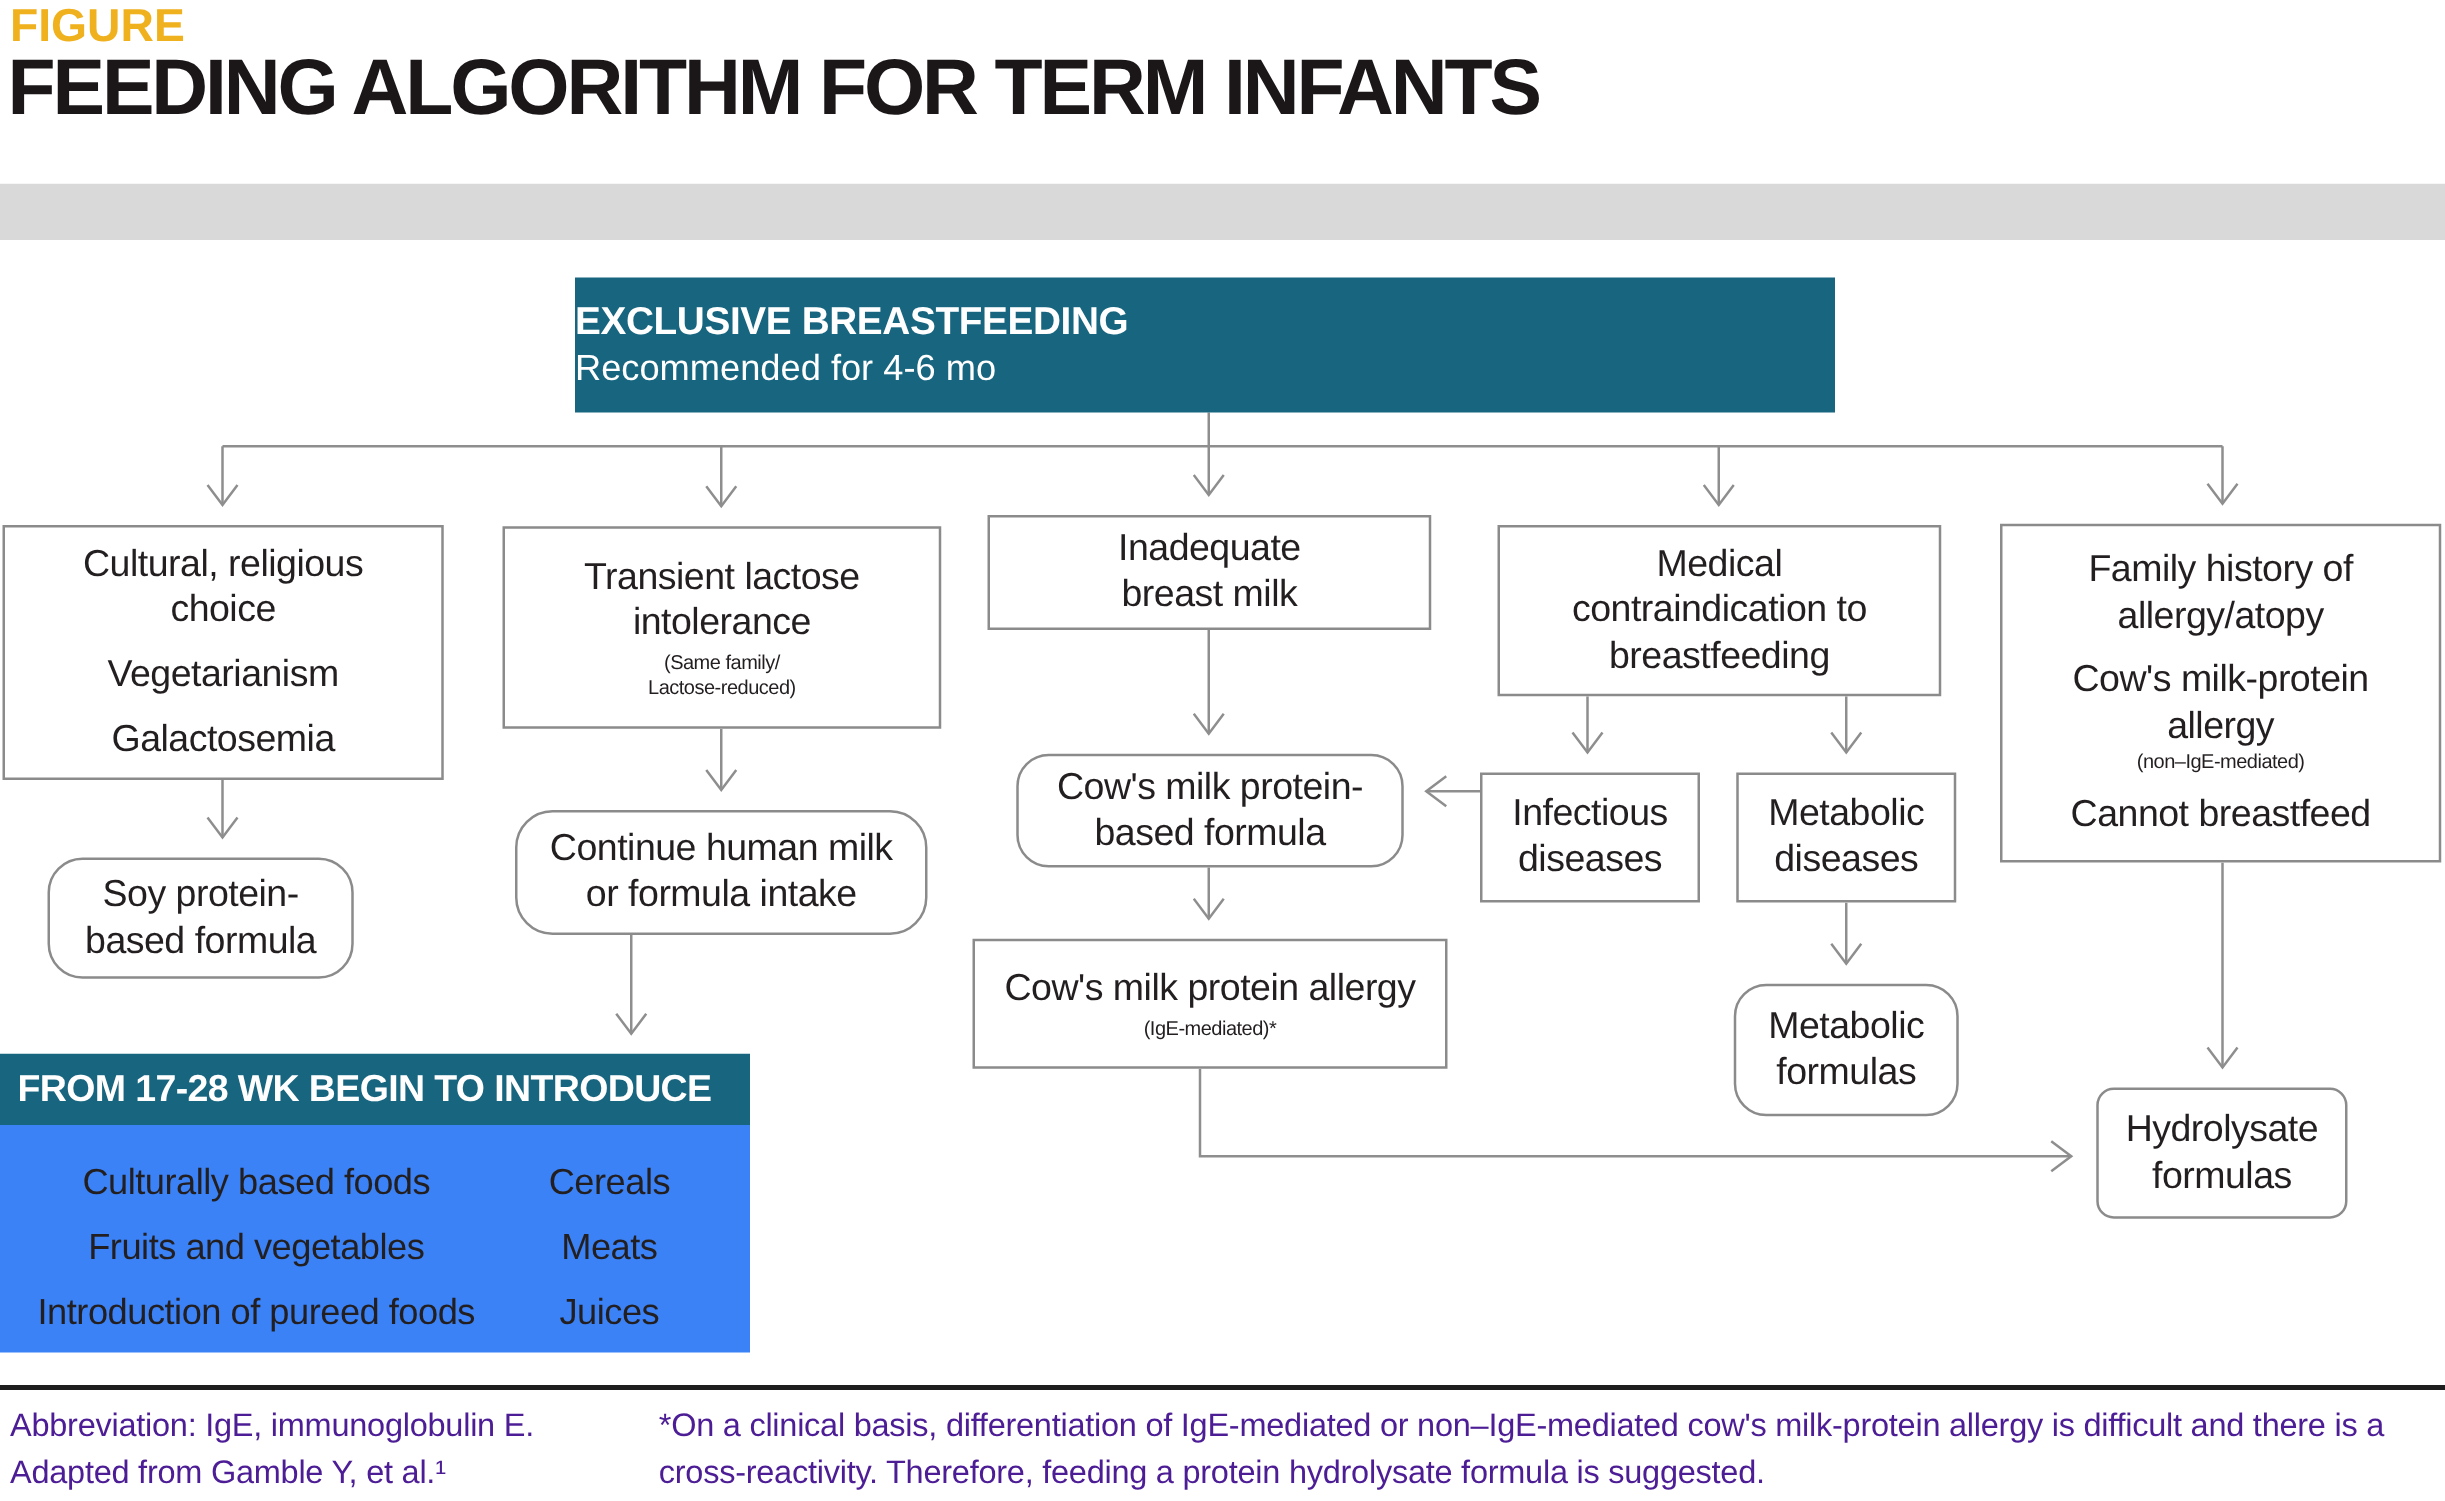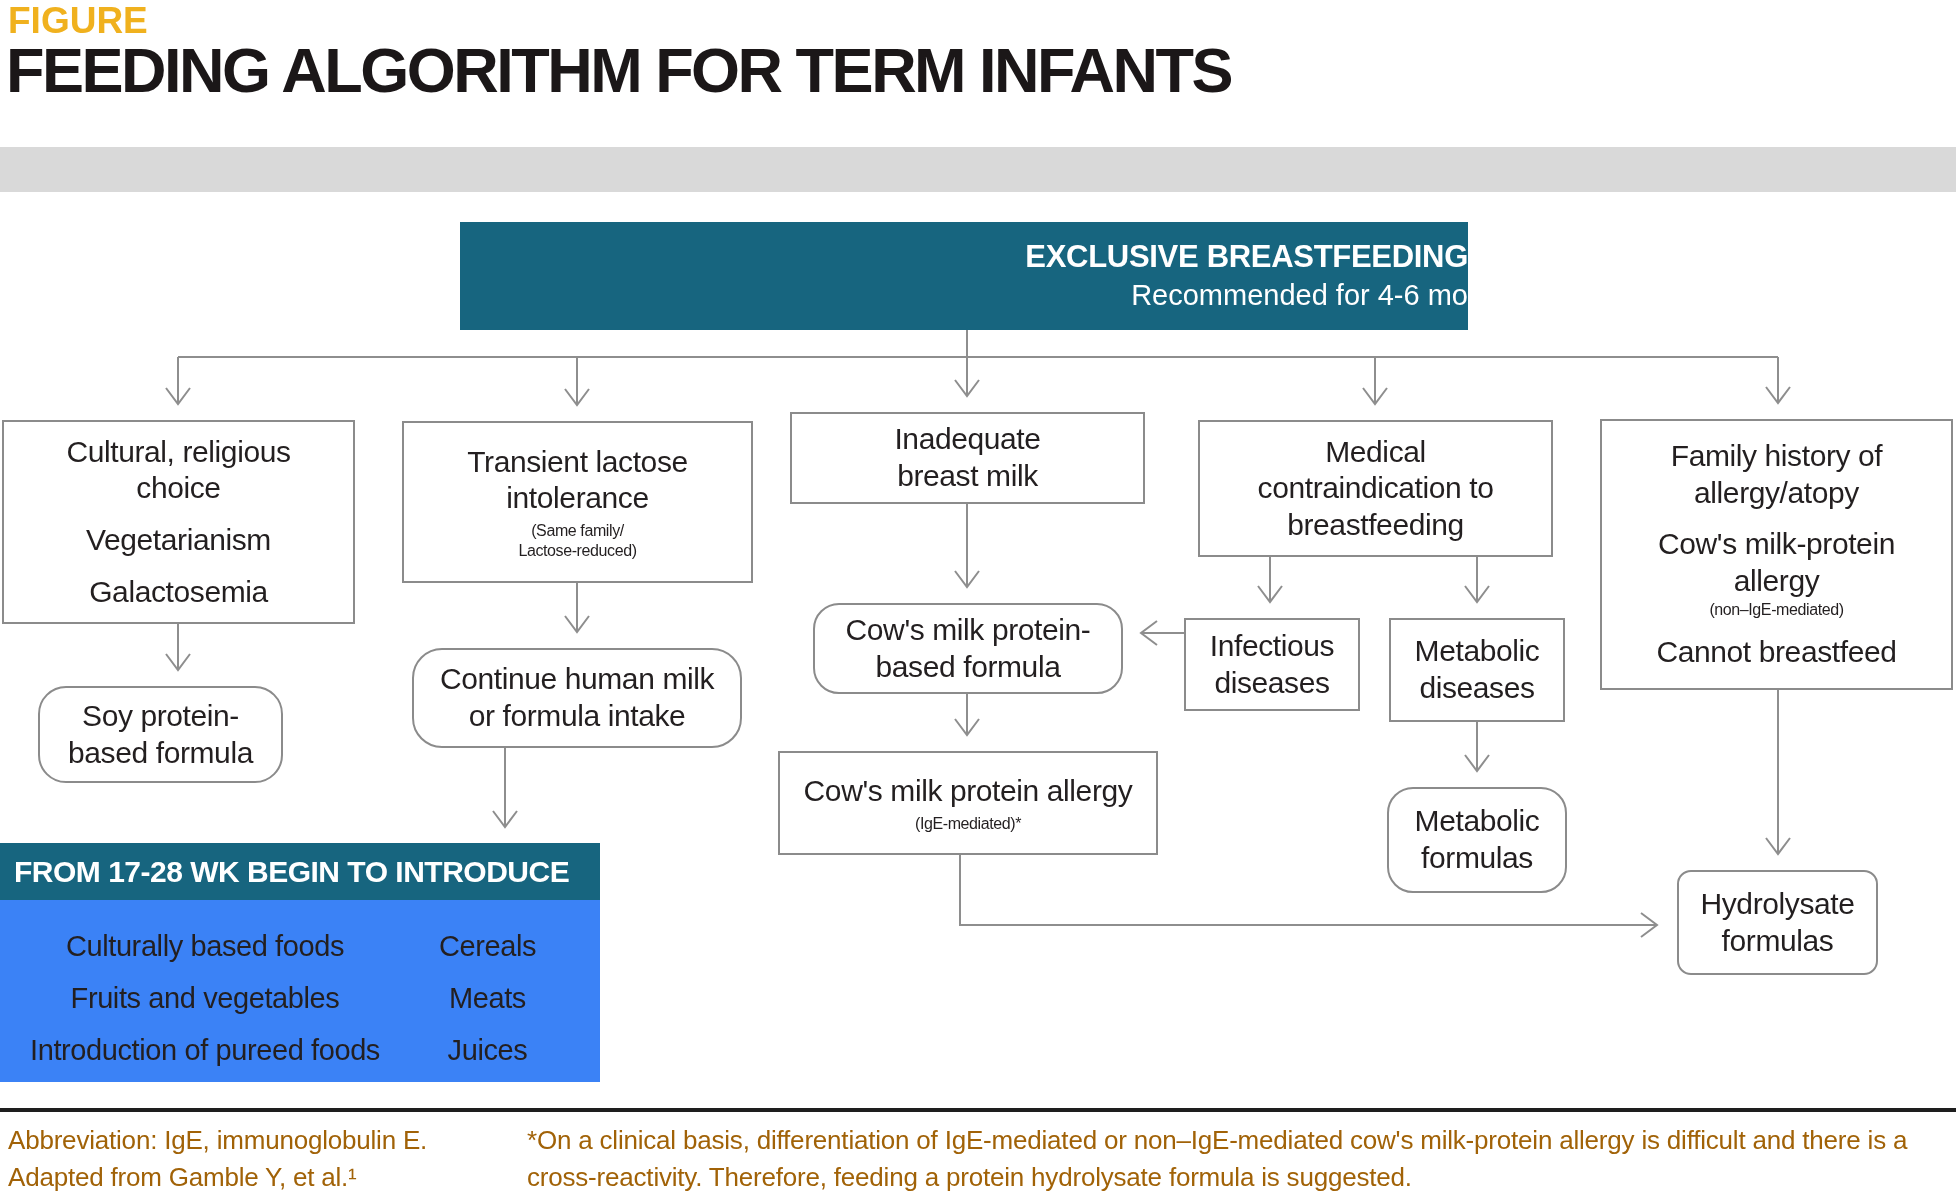--- a/index.html
+++ b/index.html
@@ -9,21 +9,21 @@
   .kicker{position:absolute;left:8px;top:0px;font-size:37px;font-weight:bold;
           letter-spacing:0px;color:#f0b11e;}
   .big-title{position:absolute;left:6px;top:34px;font-size:63px;font-weight:bold;
           letter-spacing:-2.5px;color:#1b1718;}
   .gray-band{position:absolute;left:0;top:147px;width:1956px;height:45px;background:#d9d9d9;}
 
   svg.links{position:absolute;left:0;top:0;width:1956px;height:1201px;}
   .link{stroke:#8e8e8e;stroke-width:2;fill:none;}
 
   .root-box{position:absolute;left:460px;top:222px;width:1008px;height:108px;background:#17657f;
-            color:#ffffff;display:flex;flex-direction:column;align-items:flex-end;justify-content:center;
+            color:#ffffff;display:flex;flex-direction:column;align-items:flex-start;justify-content:center;
             text-align:center;line-height:1.3;}
   .root-box .t{font-size:31px;font-weight:bold;letter-spacing:-0.3px;}
   .root-box .s{font-size:29px;font-weight:normal;}
 
   .node{position:absolute;background:#ffffff;border:2px solid #8b8b8b;box-sizing:border-box;
         display:flex;flex-direction:column;align-items:center;justify-content:center;
         text-align:center;font-size:30px;line-height:1.22;letter-spacing:-0.4px;}
   .node span{display:block;white-space:nowrap;}
   .rounded{border-radius:28px;}
   .small{font-size:16px;}
@@ -31,38 +31,38 @@
   .gap-sm{margin-top:4px;}
 
   .n-cultural{left:2px;top:420px;width:353px;height:204px;}
   .n-transient{left:402px;top:421px;width:351px;height:162px;}
   .n-inadequate{left:790px;top:412px;width:355px;height:92px;}
   .n-medical{left:1198px;top:420px;width:355px;height:137px;}
   .n-family{left:1600px;top:419px;width:353px;height:271px;}
   .n-soy{left:38px;top:686px;width:245px;height:97px;}
   .n-continue{left:412px;top:648px;width:330px;height:100px;border-radius:30px;}
   .n-cowformula{left:813px;top:603px;width:310px;height:91px;border-radius:26px;}
-  .n-infectious{left:1184px;top:618px;width:176px;height:93px;}
+  .n-infectious{left:1184px;top:618px;width:176px;height:104px;}
   .n-metadis{left:1389px;top:618px;width:176px;height:104px;}
   .n-allergy{left:778px;top:751px;width:380px;height:104px;}
   .n-metaform{left:1387px;top:787px;width:180px;height:106px;border-radius:26px;}
   .n-hydro{left:1677px;top:870px;width:201px;height:105px;border-radius:14px;}
 
   .wk-header{position:absolute;left:0;top:843px;width:600px;height:57px;background:#17657f;
              color:#ffffff;display:flex;align-items:center;box-sizing:border-box;padding-left:14px;
              font-size:30px;font-weight:bold;letter-spacing:-0.5px;}
   .wk-panel{position:absolute;left:0;top:900px;width:600px;height:182px;background:#3b82f6;}
   .wk-col{position:absolute;top:20px;display:flex;flex-direction:column;}
   .wk-col div{height:52px;display:flex;align-items:center;justify-content:center;
               font-size:29px;letter-spacing:-0.4px;}
   .wk-left{left:10px;width:390px;}
   .wk-right{left:390px;width:195px;}
 
   .rule{position:absolute;left:0;top:1108px;width:1956px;height:4px;background:#1e1e1e;}
-  .foot{position:absolute;top:1122px;font-size:26px;line-height:37px;letter-spacing:-0.2px;color:#a16207;}
+  .foot{position:absolute;top:1122px;font-size:26px;line-height:37px;letter-spacing:-0.2px;color:#4c1d95;}
   .foot-left{left:8px;width:500px;}
   .foot-right{left:527px;width:1420px;}
 </style>
 </head>
 <body>
 
 <div class="canvas">
 
   <div class="kicker">FIGURE</div>
   <div class="big-title">FEEDING ALGORITHM FOR TERM INFANTS</div>

